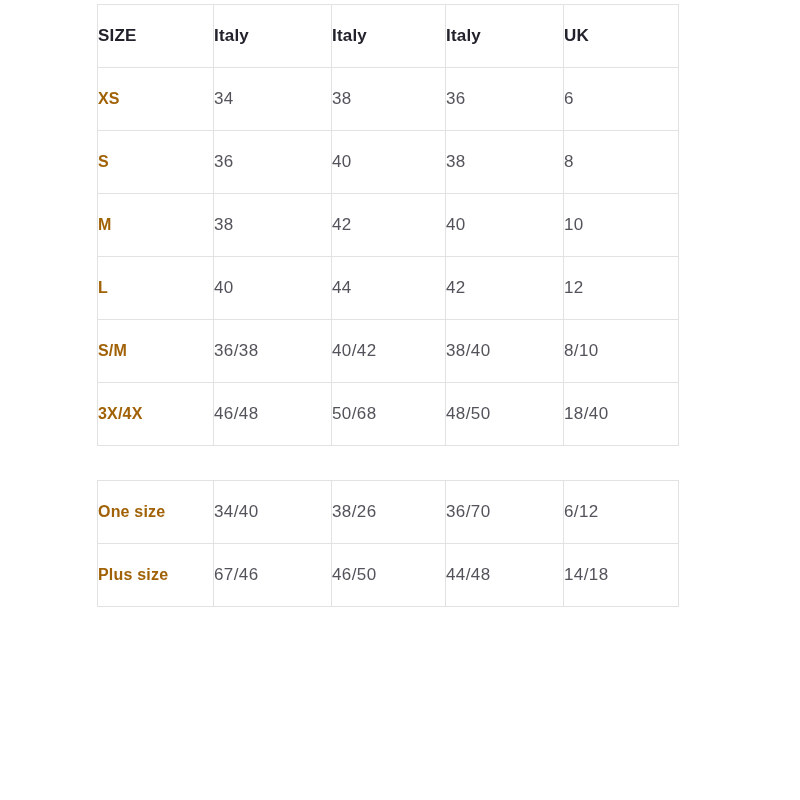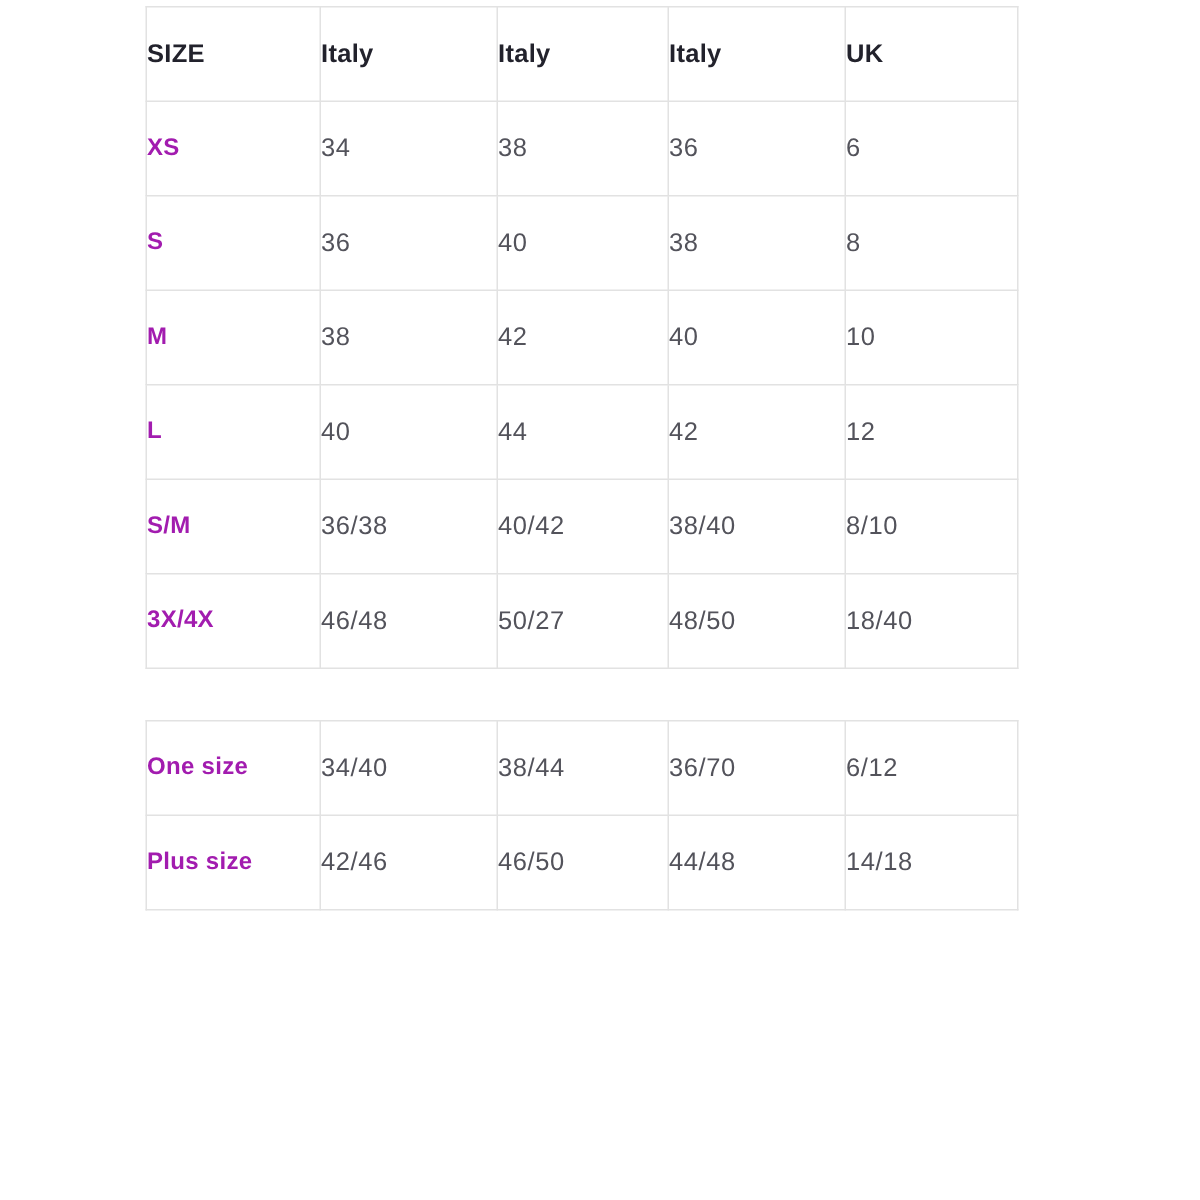--- a/index.html
+++ b/index.html
@@ -40,21 +40,21 @@
     white-space: nowrap;
   }
   .size-table td.head-cell {
     font-weight: bold;
     color: #22222c;
     font-size: 17px;
     letter-spacing: 0.2px;
   }
   .size-table td.label-cell {
     font-weight: bold;
-    color: #a21caf;
+    color: #a16207;
     font-size: 16px;
     letter-spacing: 0.2px;
   }
 </style>
 </head>
 <body>
 
 <div class="chart-area">
 
   <table class="size-table">
@@ -104,46 +104,46 @@
         <tr>
           <td class="label-cell">S/M</td>
           <td>36/38</td>
           <td>40/42</td>
           <td>38/40</td>
           <td>8/10</td>
         </tr>
         <tr>
           <td class="label-cell">3X/4X</td>
           <td>46/48</td>
-          <td>50/27</td>
+          <td>50/68</td>
           <td>48/50</td>
           <td>18/40</td>
         </tr>
       </tbody>
   </table>
 
   <table class="size-table">
     <colgroup>
       <col style="width:116px">
         <col style="width:118px">
         <col style="width:114px">
         <col style="width:118px">
         <col style="width:115px">
     </colgroup>
     <tbody>
         <tr>
           <td class="label-cell">One size</td>
           <td>34/40</td>
-          <td>38/44</td>
+          <td>38/26</td>
           <td>36/70</td>
           <td>6/12</td>
         </tr>
         <tr>
           <td class="label-cell">Plus size</td>
-          <td>42/46</td>
+          <td>67/46</td>
           <td>46/50</td>
           <td>44/48</td>
           <td>14/18</td>
         </tr>
       </tbody>
   </table>
 
 </div>
 
 </body></html>

